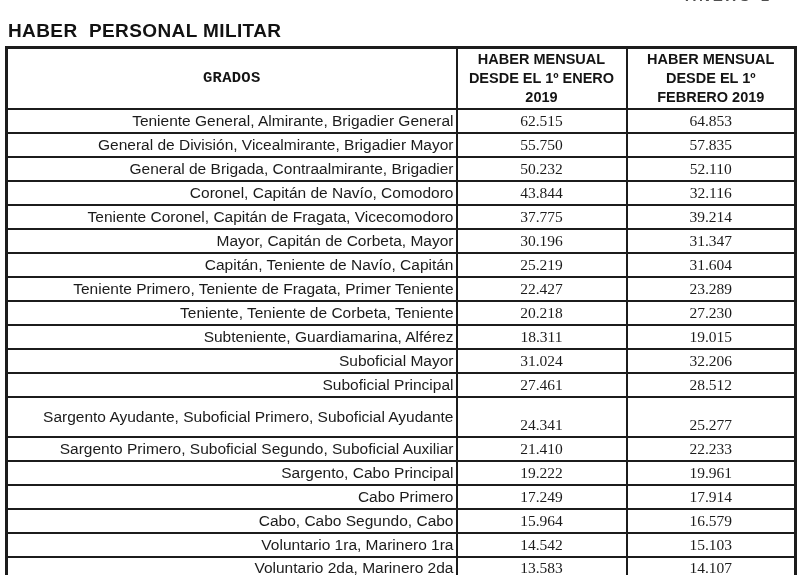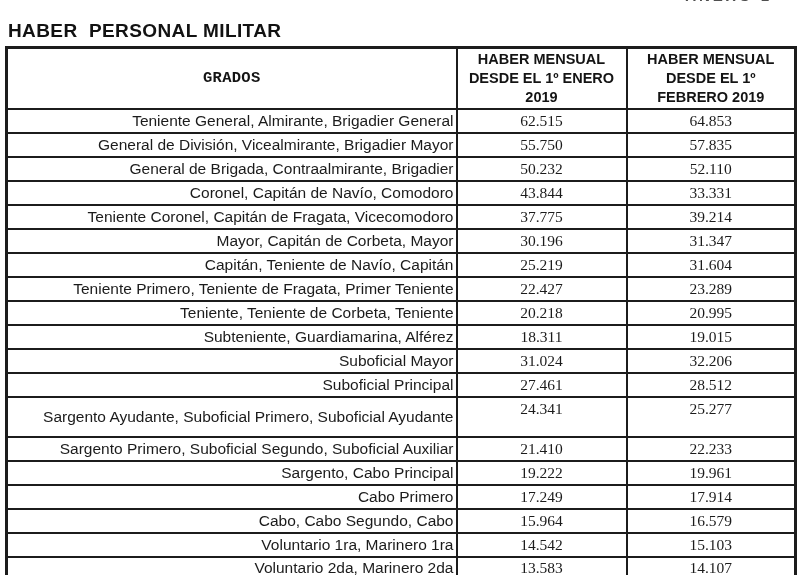--- a/index.html
+++ b/index.html
@@ -85,21 +85,21 @@
     text-align:right;
     padding-left:6px;
   }
   td.num{
     text-align:center;
     font-family:Liberation Serif, serif;
   }
   tbody tr:nth-child(13) td.label{vertical-align:middle;}
   tbody tr:nth-child(13) td.num{
     vertical-align:bottom;
-    padding-bottom:18px;
+    padding-bottom:2px;
   }
 </style>
 </head>
 <body>
 
 <div class="page">
 
   <div class="page-title">HABER  PERSONAL MILITAR</div>
 
   <div class="corner-note">ANEXO 1</div>
@@ -133,21 +133,21 @@
       <td class="num">57.835</td>
     </tr>
         <tr>
       <td class="label">General de Brigada, Contraalmirante, Brigadier</td>
       <td class="num">50.232</td>
       <td class="num">52.110</td>
     </tr>
         <tr>
       <td class="label">Coronel, Capitán de Navío, Comodoro</td>
       <td class="num">43.844</td>
-      <td class="num">33.331</td>
+      <td class="num">32.116</td>
     </tr>
         <tr>
       <td class="label">Teniente Coronel, Capitán de Fragata, Vicecomodoro</td>
       <td class="num">37.775</td>
       <td class="num">39.214</td>
     </tr>
         <tr>
       <td class="label">Mayor, Capitán de Corbeta, Mayor</td>
       <td class="num">30.196</td>
       <td class="num">31.347</td>
@@ -158,21 +158,21 @@
       <td class="num">31.604</td>
     </tr>
         <tr>
       <td class="label">Teniente Primero, Teniente de Fragata, Primer Teniente</td>
       <td class="num">22.427</td>
       <td class="num">23.289</td>
     </tr>
         <tr>
       <td class="label">Teniente, Teniente de Corbeta, Teniente</td>
       <td class="num">20.218</td>
-      <td class="num">20.995</td>
+      <td class="num">27.230</td>
     </tr>
         <tr>
       <td class="label">Subteniente, Guardiamarina, Alférez</td>
       <td class="num">18.311</td>
       <td class="num">19.015</td>
     </tr>
         <tr>
       <td class="label">Suboficial Mayor</td>
       <td class="num">31.024</td>
       <td class="num">32.206</td>

